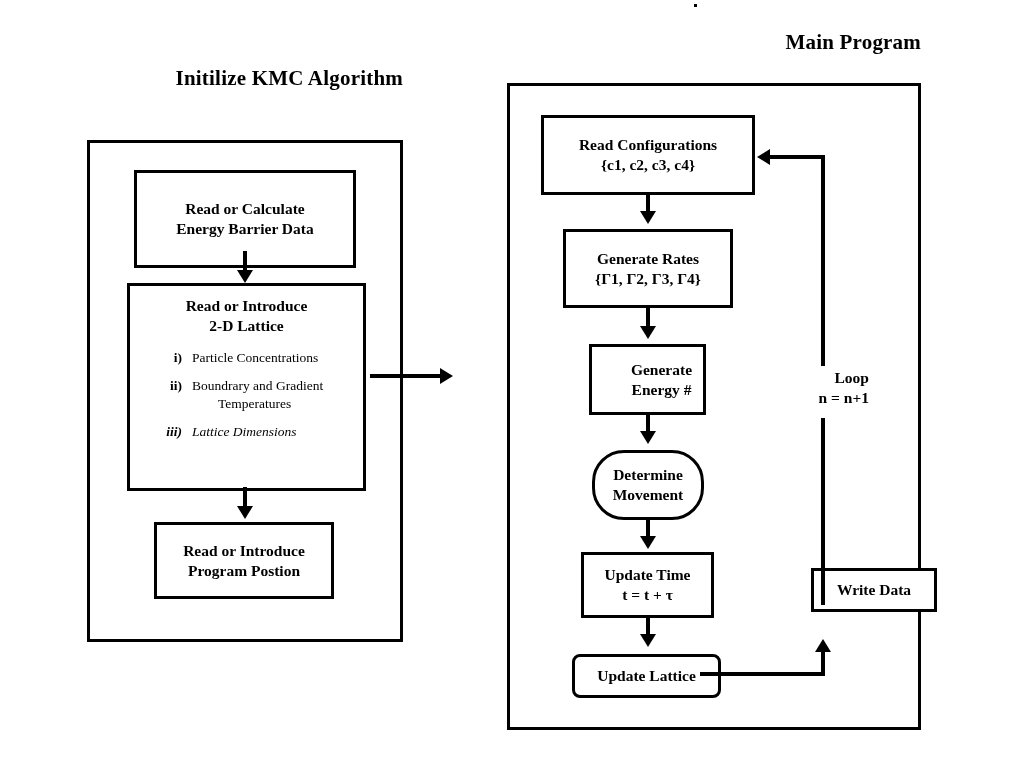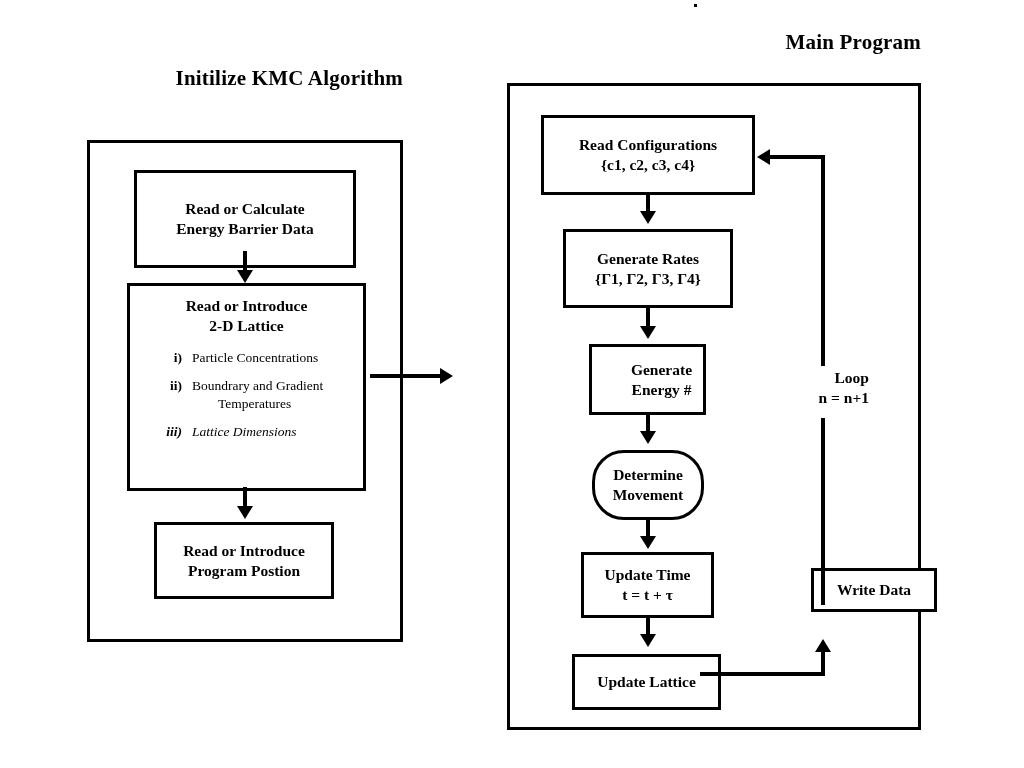--- a/index.html
+++ b/index.html
@@ -227,21 +227,21 @@
   <div class="arrow-down" style="left:640px; top:536px;"></div>
 
   <div class="node" style="left:581px; top:552px; width:133px; height:66px;">
     <span class="ln">Update Time</span>
     <span class="ln">t = t + τ</span>
   </div>
 
   <div class="vline" style="left:646px; top:618px; height:22px;"></div>
   <div class="arrow-down" style="left:640px; top:634px;"></div>
 
-  <div class="node" style="left:572px; top:654px; width:149px; height:56px;">
+  <div class="node" style="left:572px; top:654px; width:149px; height:44px;border-radius:8px;">
     <span class="ln">Update Lattice</span>
   </div>
 
   <div class="hline" style="left:700px; top:672px; width:125px;"></div>
   <div class="vline" style="left:821px; top:650px; height:24px;"></div>
   <div class="arrow-up" style="left:815px; top:639px;"></div>
 
   <div class="node" style="left:763px; top:568px; width:126px; height:44px;margin-left:48px;">
     <span class="ln">Write Data</span>
   </div>

